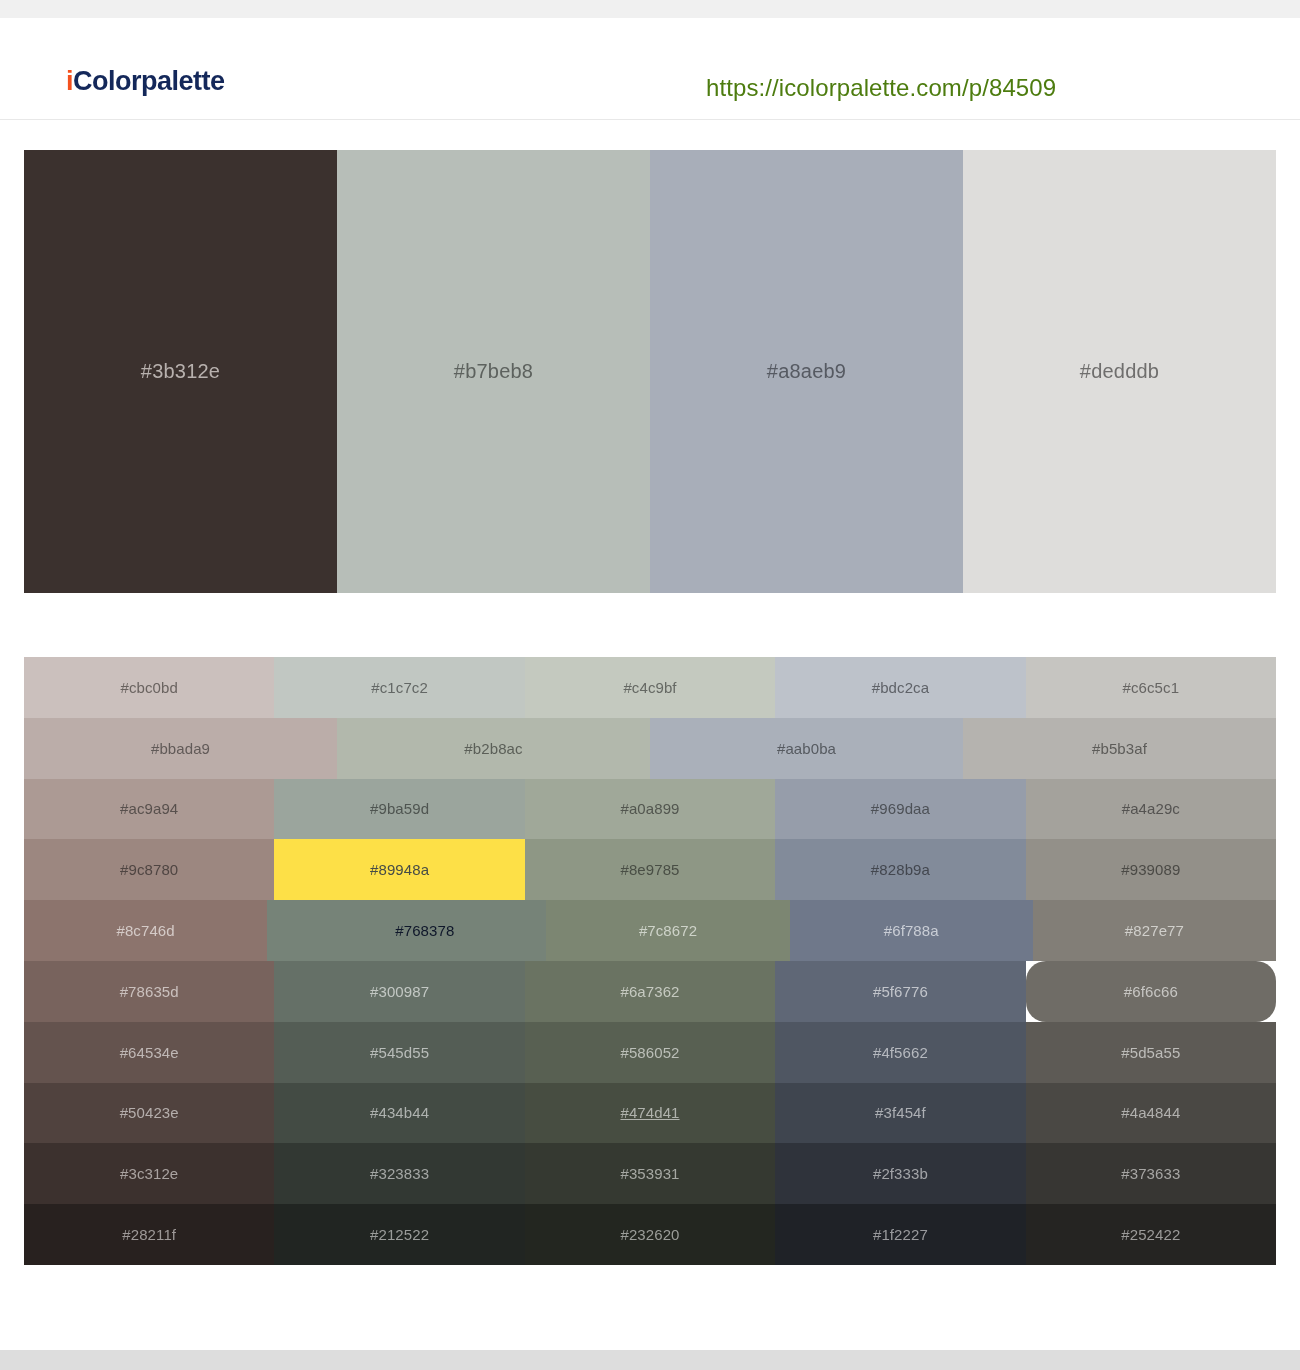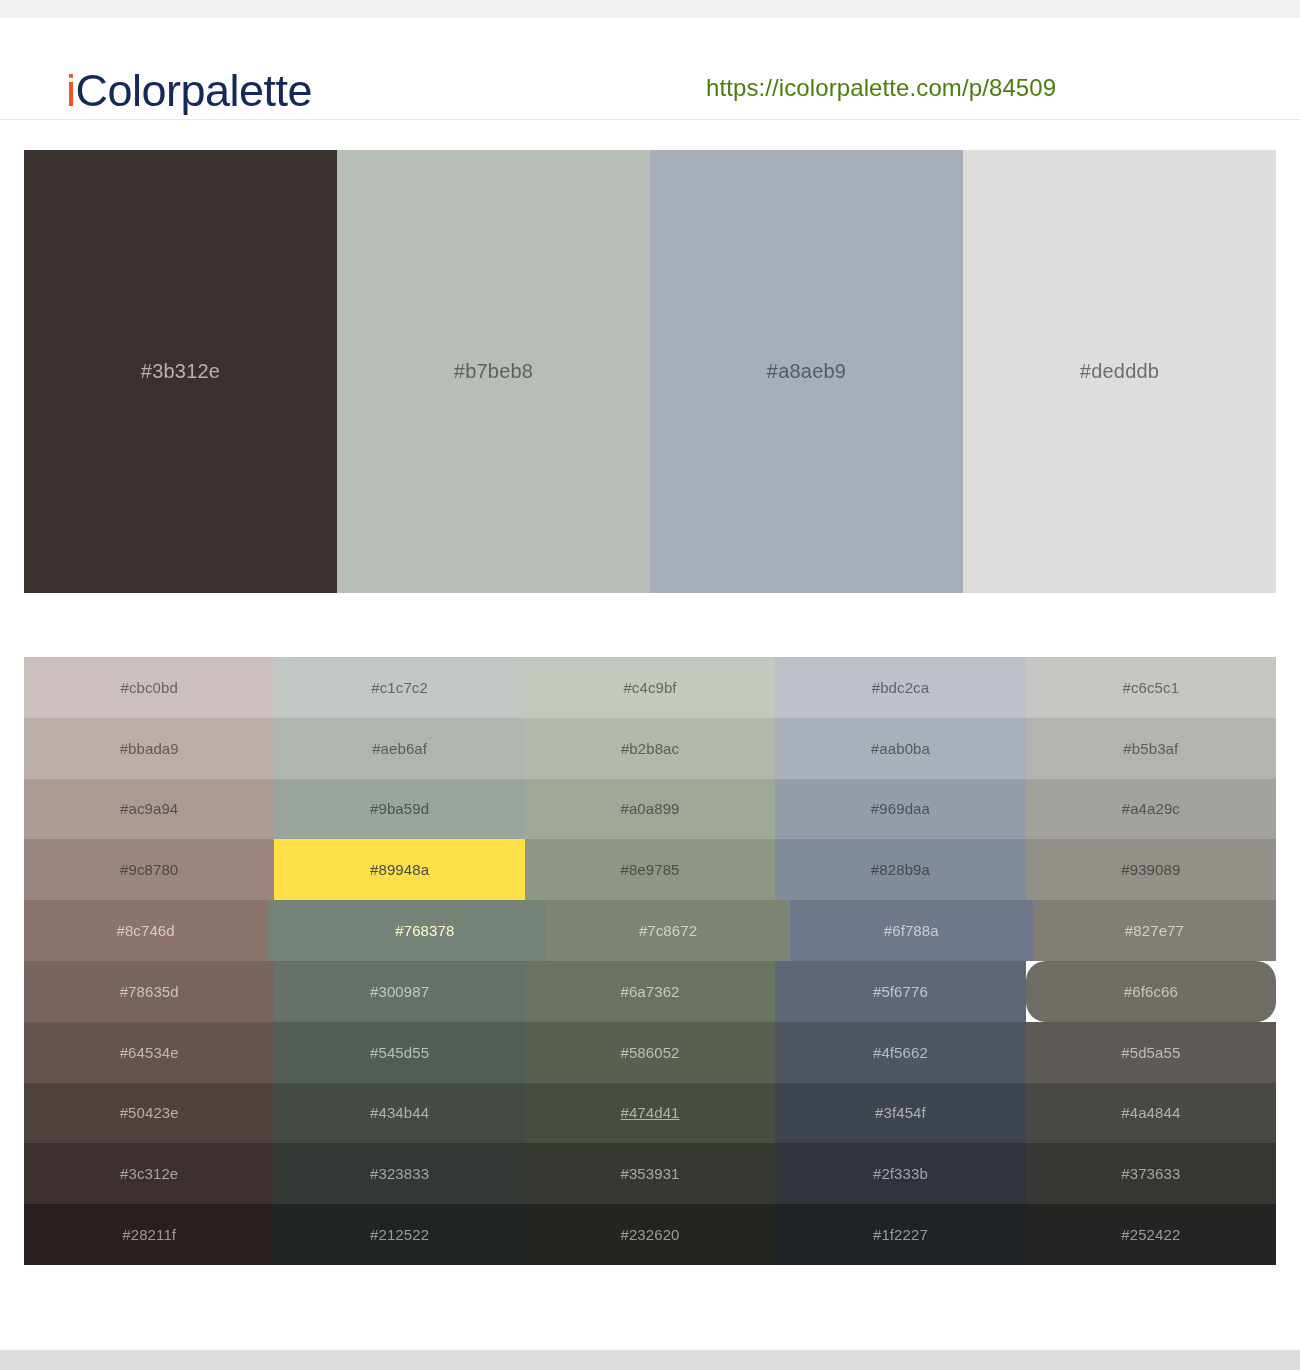--- a/index.html
+++ b/index.html
@@ -20,21 +20,21 @@
   }
 
   
   .header {
     position:absolute; left:0; top:18px; width:1300px; height:102px;
     background:#ffffff;
     border-bottom:1px solid #e8e8e8;
   }
   .logo {
     position:absolute; left:66px; top:50px;
-    font-size:45px; font-weight:normal; letter-spacing:-0.5px;
+    font-size:27px; font-weight:bold; letter-spacing:-0.5px;
     line-height:1;
     white-space:nowrap;
   }
   .logo .logo-i { color:#f4511e; }
   .logo .logo-rest { color:#14285a; }
   .site-url {
     position:absolute; left:706px; top:56px;
     font-size:24px; color:#4d7c0f; white-space:nowrap;
     letter-spacing:0.1px;
   }
@@ -109,42 +109,41 @@
   <div class="shade-grid" id="shade-grid">
       <div class="shade-row">
         <div class="shade-cell" style="background: rgb(203, 192, 189); color: rgb(106, 99, 96);">#cbc0bd</div>
         <div class="shade-cell" style="background: rgb(193, 199, 194); color: rgb(99, 103, 101);">#c1c7c2</div>
         <div class="shade-cell" style="background: rgb(196, 201, 191); color: rgb(101, 104, 99);">#c4c9bf</div>
         <div class="shade-cell" style="background: rgb(189, 194, 202); color: rgb(95, 98, 104);">#bdc2ca</div>
         <div class="shade-cell" style="background: rgb(198, 197, 193); color: rgb(102, 101, 99);">#c6c5c1</div>
       </div>
       <div class="shade-row">
         <div class="shade-cell" style="background: rgb(187, 173, 169); color: rgb(97, 90, 88);">#bbada9</div>
-        <div class="shade-cell" style="background: rgb(174, 182, 175); color: rgb(89, 94, 90);">#aeb6af</div>
         <div class="shade-cell" style="background: rgb(178, 184, 172); color: rgb(91, 95, 88);">#b2b8ac</div>
         <div class="shade-cell" style="background: rgb(170, 176, 186); color: rgb(86, 90, 96);">#aab0ba</div>
         <div class="shade-cell" style="background: rgb(181, 179, 175); color: rgb(93, 92, 89);">#b5b3af</div>
       </div>
       <div class="shade-row">
         <div class="shade-cell" style="background: rgb(172, 154, 148); color: rgb(88, 80, 77);">#ac9a94</div>
         <div class="shade-cell" style="background: rgb(155, 165, 157); color: rgb(79, 85, 81);">#9ba59d</div>
         <div class="shade-cell" style="background: rgb(160, 168, 153); color: rgb(82, 86, 79);">#a0a899</div>
         <div class="shade-cell" style="background: rgb(150, 157, 170); color: rgb(77, 81, 87);">#969daa</div>
         <div class="shade-cell" style="background: rgb(164, 162, 156); color: rgb(84, 83, 81);">#a4a29c</div>
       </div>
       <div class="shade-row">
         <div class="shade-cell" style="background: rgb(156, 135, 128); color: rgb(79, 69, 66);">#9c8780</div>
         <div class="shade-cell" style="background: #fde047; color: rgb(70, 76, 71);">#89948a</div>
         <div class="shade-cell" style="background: rgb(142, 151, 133); color: rgb(73, 78, 69);">#8e9785</div>
         <div class="shade-cell" style="background: rgb(130, 139, 154); color: rgb(67, 71, 79);">#828b9a</div>
         <div class="shade-cell" style="background: rgb(147, 144, 137); color: rgb(75, 74, 70);">#939089</div>
       </div>
       <div class="shade-row">
         <div class="shade-cell" style="background: rgb(140, 116, 109); color: rgb(213, 203, 200);">#8c746d</div>
-        <div class="shade-cell" style="background: rgb(118, 131, 120); color: #fef9c3; padding-left: 36px;">#768378</div>
+        <div class="shade-cell" style="background: rgb(118, 131, 120); color: #0f172a; padding-left: 36px;">#768378</div>
         <div class="shade-cell" style="background: rgb(124, 134, 114); color: rgb(206, 211, 201);">#7c8672</div>
         <div class="shade-cell" style="background: rgb(111, 120, 138); color: rgb(201, 205, 213);">#6f788a</div>
         <div class="shade-cell" style="background: rgb(130, 126, 119); color: rgb(208, 207, 203);">#827e77</div>
       </div>
       <div class="shade-row">
         <div class="shade-cell" style="background: rgb(120, 99, 93); color: rgb(203, 193, 190);">#78635d</div>
         <div class="shade-cell" style="background: rgb(101, 112, 103); color: rgb(195, 200, 196);">#300987</div>
         <div class="shade-cell" style="background: rgb(106, 115, 98); color: rgb(198, 202, 193);">#6a7362</div>
         <div class="shade-cell" style="background: rgb(95, 103, 118); color: rgb(194, 197, 203);">#5f6776</div>
         <div class="shade-cell" style="background: rgb(111, 108, 102); color: rgb(199, 198, 195); border-radius: 20px;">#6f6c66</div>

